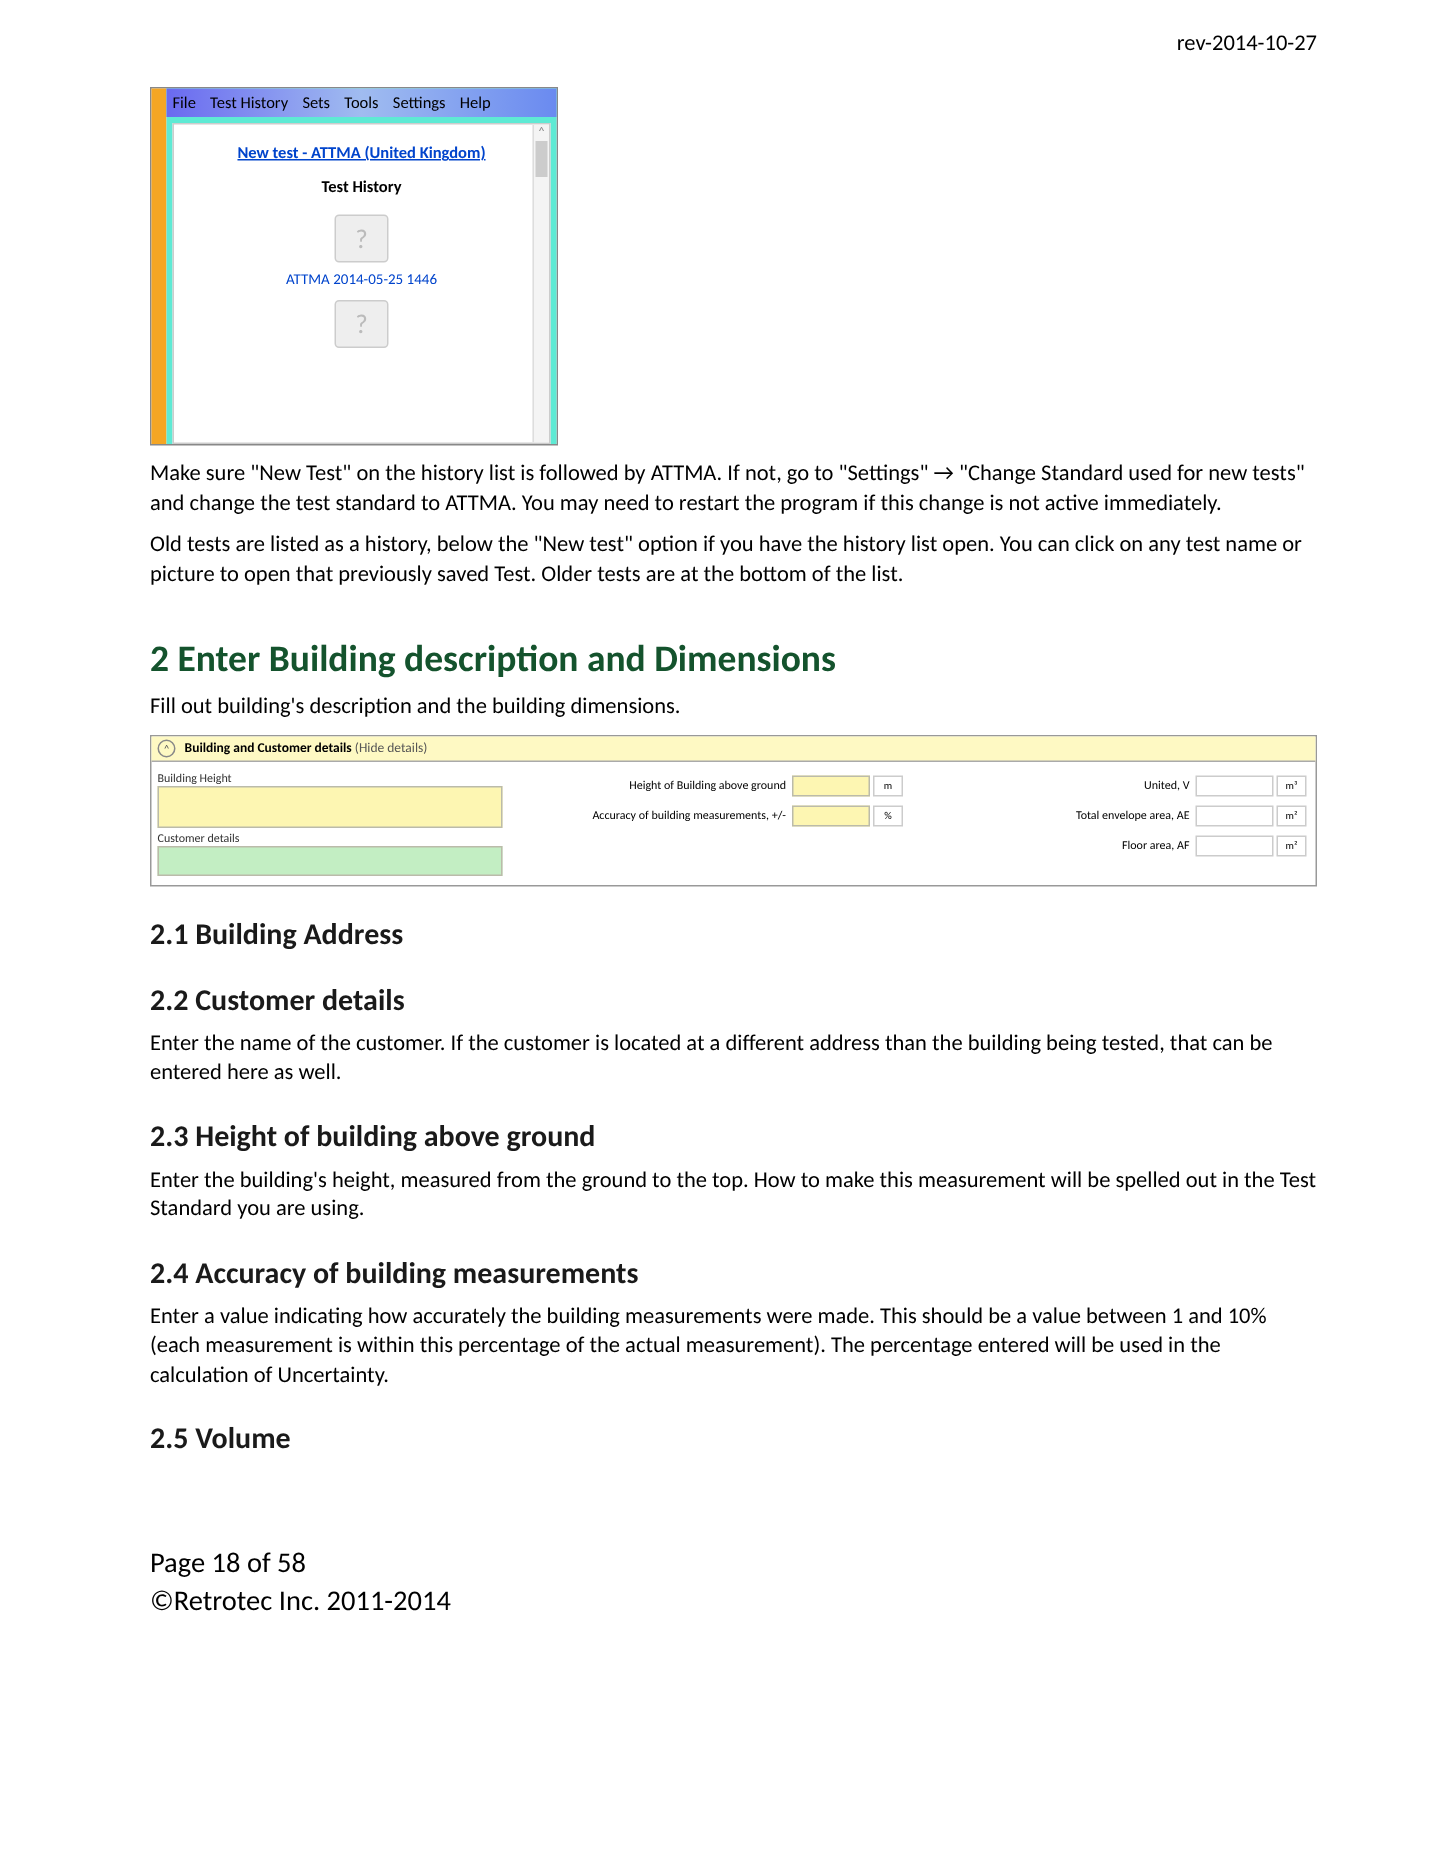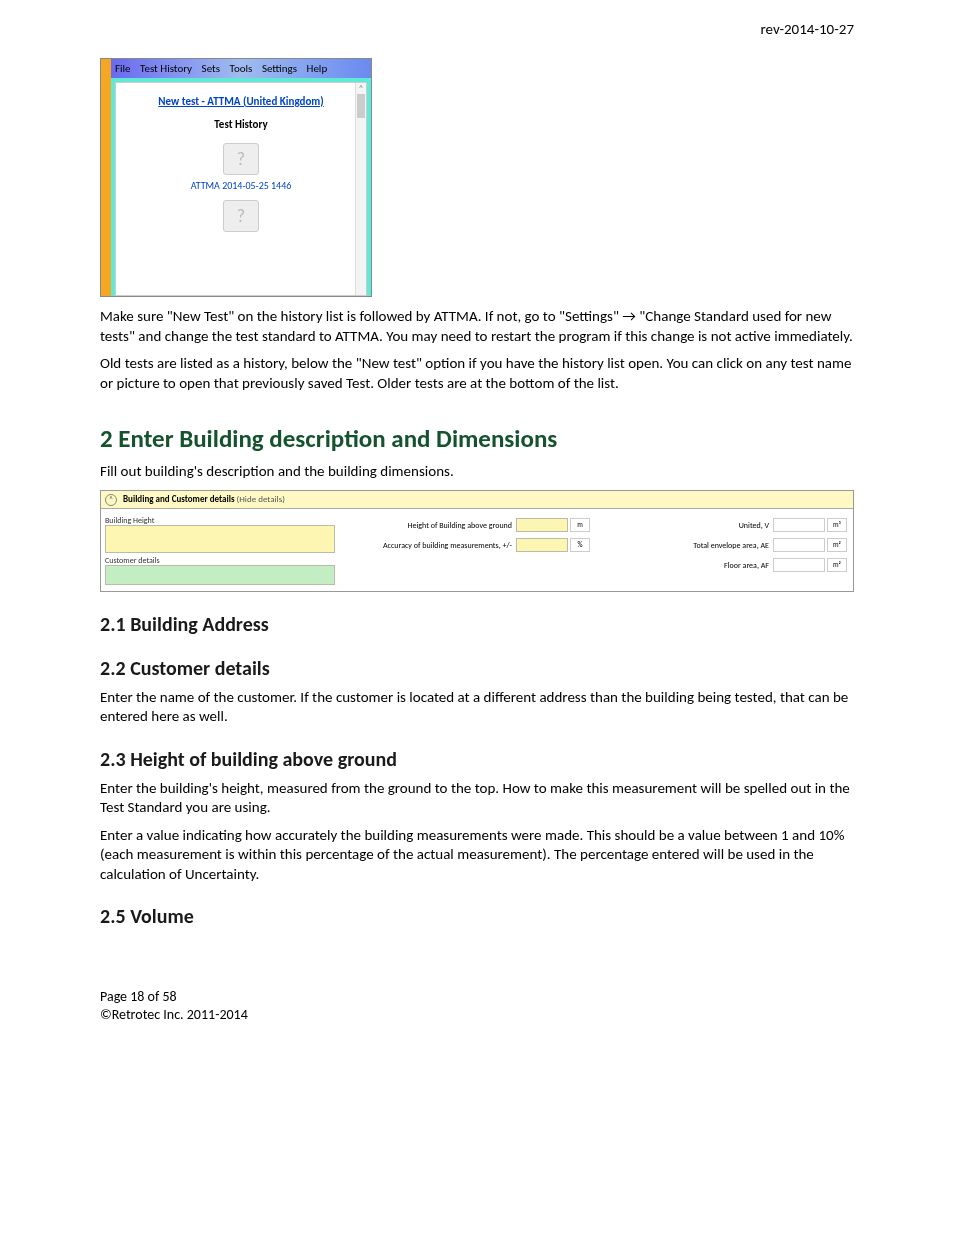--- a/index.html
+++ b/index.html
@@ -4,21 +4,21 @@
 <style>
   body {
     font-family: Calibri, Arial, sans-serif;
     margin: 0;
     padding: 0;
     background: #fff;
     color: #000;
     width: 954px;
   }
   .page {
-    padding: 20px 100px 20px 100px;
+    padding: 20px 76px 20px 100px;
     box-sizing: border-box;
   }
   .header-rev {
     text-align: right;
     font-size: 15px;
     margin-bottom: 20px;
   }
   p {
     font-size: 15px;
     line-height: 1.3;
@@ -30,21 +30,21 @@
     margin: 30px 0 6px 0;
     color: #14532d;
   }
   h2 {
     font-size: 20px;
     font-weight: bold;
     margin: 20px 0 4px 0;
     color: #1a1a1a;
   }
   .footer {
-    font-size: 14px;
+    font-size: 19px;
     margin-top: 60px;
     line-height: 1.3;
   }
   
   .app-window {
     width: 270px;
     border: 1px solid #888;
     margin-bottom: 10px;
     background: #fff;
   }
@@ -297,20 +297,21 @@
   </div>
 
   <h2>2.1  Building Address</h2>
 
   <h2>2.2  Customer details</h2>
   <p>Enter the name of the customer.   If the customer is located at a different address than the building being tested, that can be entered here as well.</p>
 
   <h2>2.3  Height of building above ground</h2>
   <p>Enter the building's height, measured from the ground to the top.  How to make this measurement will be spelled out in the Test Standard you are using.</p>
 
+  <h2>2.4  Accuracy of building measurements</h2>
   <p>Enter a value indicating how accurately the building measurements were made.  This should be a value between 1 and 10% (each measurement is within this percentage of the actual measurement).  The percentage entered will be used in the calculation of Uncertainty.</p>
 
   <h2>2.5  Volume</h2>
 
   <div class="footer">
     <div>Page 18 of 58</div>
     <div>©Retrotec Inc. 2011-2014</div>
   </div>
 </div>
 

